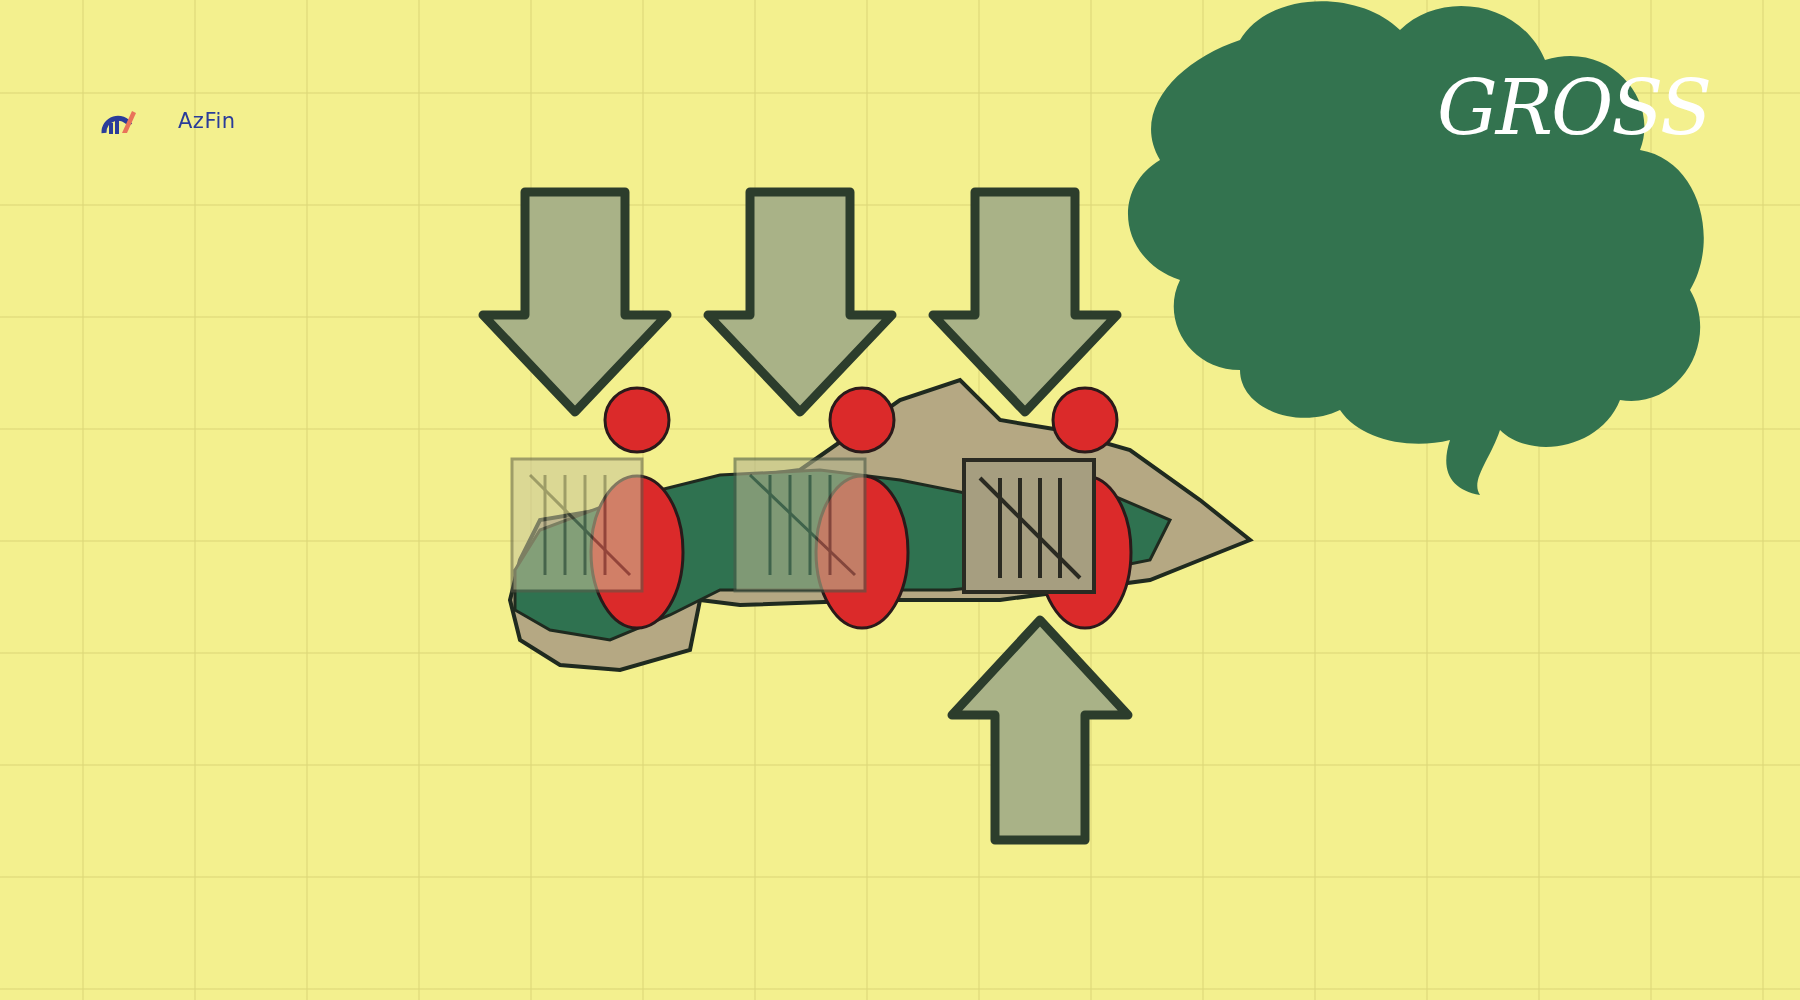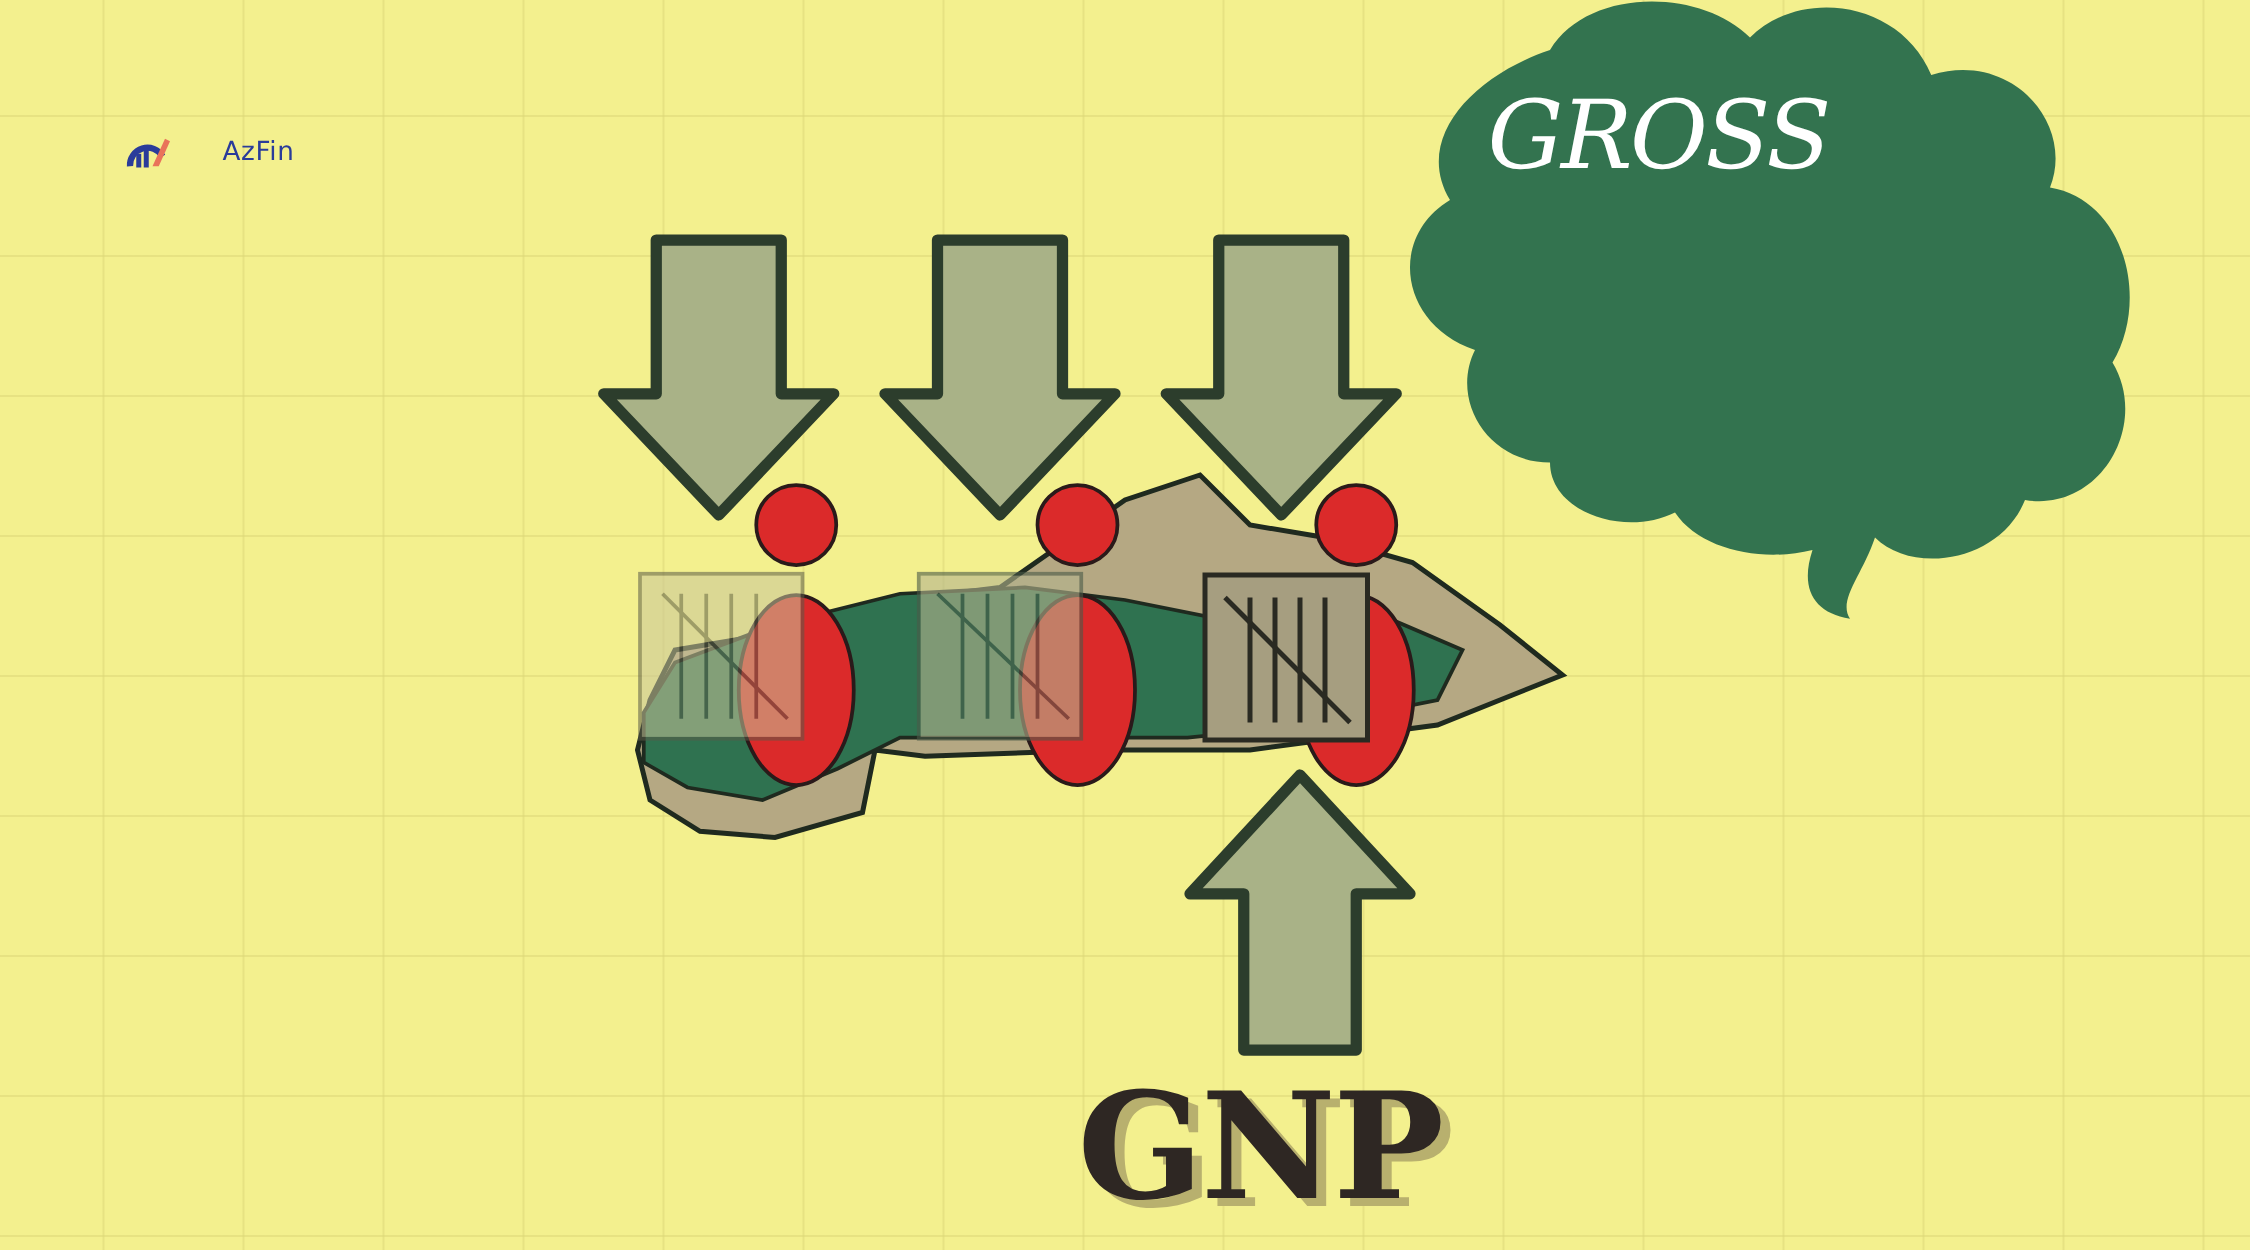--- a/index.html
+++ b/index.html
@@ -10,39 +10,38 @@
       linear-gradient(rgba(220,215,120,0.55) 2px, transparent 2px),
       linear-gradient(90deg, rgba(220,215,120,0.55) 2px, transparent 2px);
     background-size:112px 112px;background-position:-30px -20px;}
   .logo{position:absolute;left:100px;top:105px;display:flex;align-items:center;gap:6px;}
   .logo-text{font-family:"DejaVu Sans",sans-serif;font-size:21px;color:#2a3c9a;letter-spacing:0.5px;margin-left:32px;}
   .big-title{position:absolute;font-family:"DejaVu Serif",serif;font-weight:bold;color:#2e2723;
     font-size:118px;letter-spacing:-2px;text-shadow:8px 7px 0 #b8b06e;line-height:1;}
   .gdp{left:632px;top:30px;}
   .gnp{left:862px;top:858px;}
   .diagram{position:absolute;left:0;top:0;}
-  .cloud-text{position:absolute;left:1190px;top:70px;width:520px;text-align:left;
+  .cloud-text{position:absolute;left:1190px;top:70px;width:520px;text-align:right;
     font-family:"DejaVu Serif",serif;font-style:italic;color:#ffffff;font-size:76px;line-height:75px;letter-spacing:-2px;}
 </style>
 </head>
 <body>
 
 <div class="stage">
 
   <div class="logo">
     <svg width="40" height="32" viewBox="0 0 40 32">
       <path d="M4 28 A14 14 0 0 1 30 20" fill="none" stroke="#2a3c9a" stroke-width="5"></path>
       <rect x="9" y="18" width="4" height="11" fill="#2a3c9a"></rect>
       <rect x="15" y="14" width="4" height="15" fill="#2a3c9a"></rect>
       <path d="M22 28 L32 6 L36 8 L27 28 Z" fill="#e9735a"></path>
     </svg>
     <span class="logo-text">AzFin</span>
   </div>
 
-  <div class="big-title gnp">GNP</div>
 
   <svg class="diagram" width="1800" height="1000" viewBox="0 0 1800 1000">
 
     <g>
       <path fill="#33734f" d="M1240,40 C1270,-10 1360,-10 1400,30 C1440,-10 1520,0 1545,60
         C1610,40 1660,100 1640,150 C1700,160 1720,240 1690,290 C1720,340 1680,410 1620,400
         C1600,450 1530,460 1500,430 C1490,460 1470,480 1480,495 C1450,490 1440,470 1450,440
         C1410,450 1360,440 1340,410 C1300,430 1240,410 1240,370 C1190,370 1160,320 1180,280
         C1120,260 1110,190 1160,160 C1130,110 1180,60 1240,40 Z"></path>
     </g>

